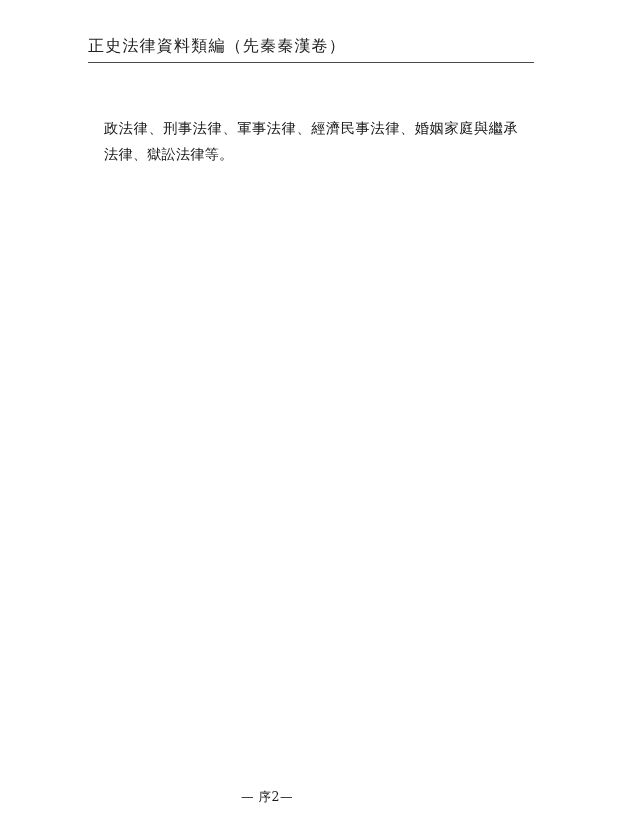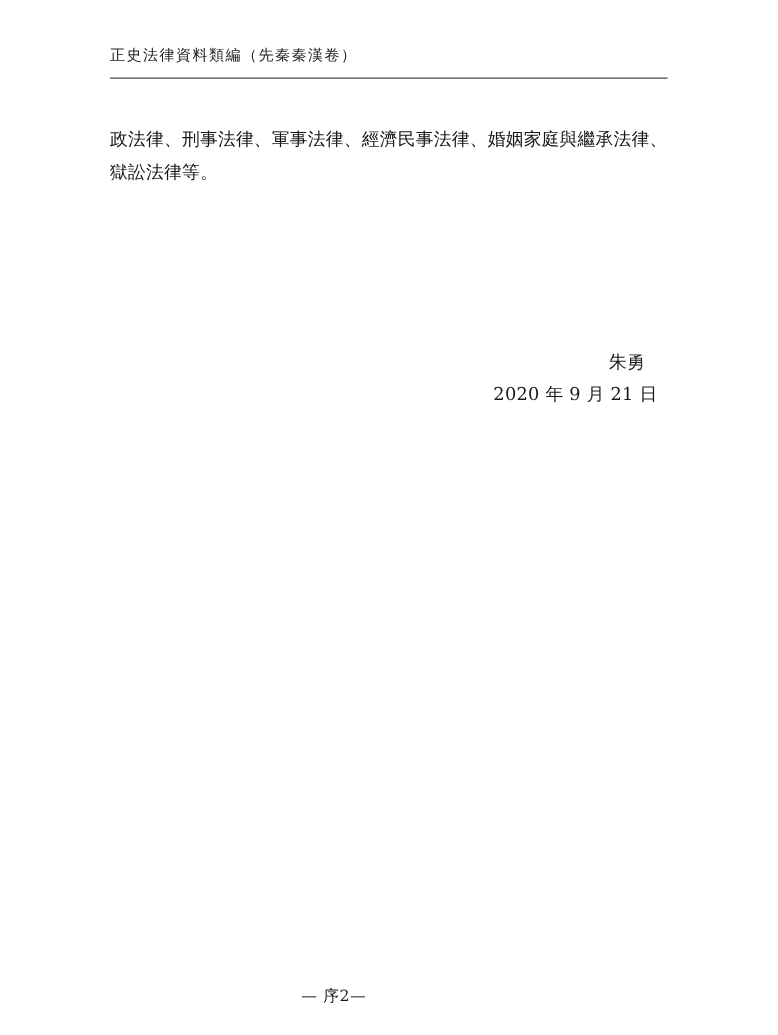--- a/index.html
+++ b/index.html
@@ -22,21 +22,21 @@
     box-sizing: border-box;
   }
   
   .header {
     position: absolute;
     left: 88px;
     top: 36px;
     width: 446px;
   }
   .header-title {
-    font-size: 12px;
+    font-size: 16px;
     letter-spacing: 1.2px;
     color: #222;
     font-family: "DejaVu Serif", "Liberation Serif", serif;
     white-space: nowrap;
   }
   .header-rule {
     position: absolute;
     left: 88px;
     top: 62px;
     width: 446px;
@@ -48,21 +48,21 @@
     position: absolute;
     left: 88px;
     top: 100px;
     width: 446px;
   }
   .para {
     font-size: 14.2px;
     line-height: 25.5px;
     text-align: justify;
     text-justify: inter-ideograph;
-    margin: 0;
+    margin: 16px;
     color: #141414;
     letter-spacing: 0.2px;
   }
   .para.indent {
     text-indent: 2em;
   }
   
   .signature {
     position: absolute;
     left: 88px;
@@ -103,22 +103,18 @@
 
   <div class="header">
     <div class="header-title">正史法律資料類編（先秦秦漢卷）</div>
   </div>
   <div class="header-rule"></div>
 
   <div class="content">
     <p class="para">政法律、刑事法律、軍事法律、經濟民事法律、婚姻家庭與繼承法律、獄訟法律等。</p>
   </div>
 
-  <div class="signature">
-    <div class="sig-name">朱勇</div>
-    <div class="sig-date">2020 年 9 月 21 日</div>
-  </div>
 
   <div class="footer">
     <span class="folio">— 序2—</span>
   </div>
 
 </div>
 
 </body></html>

